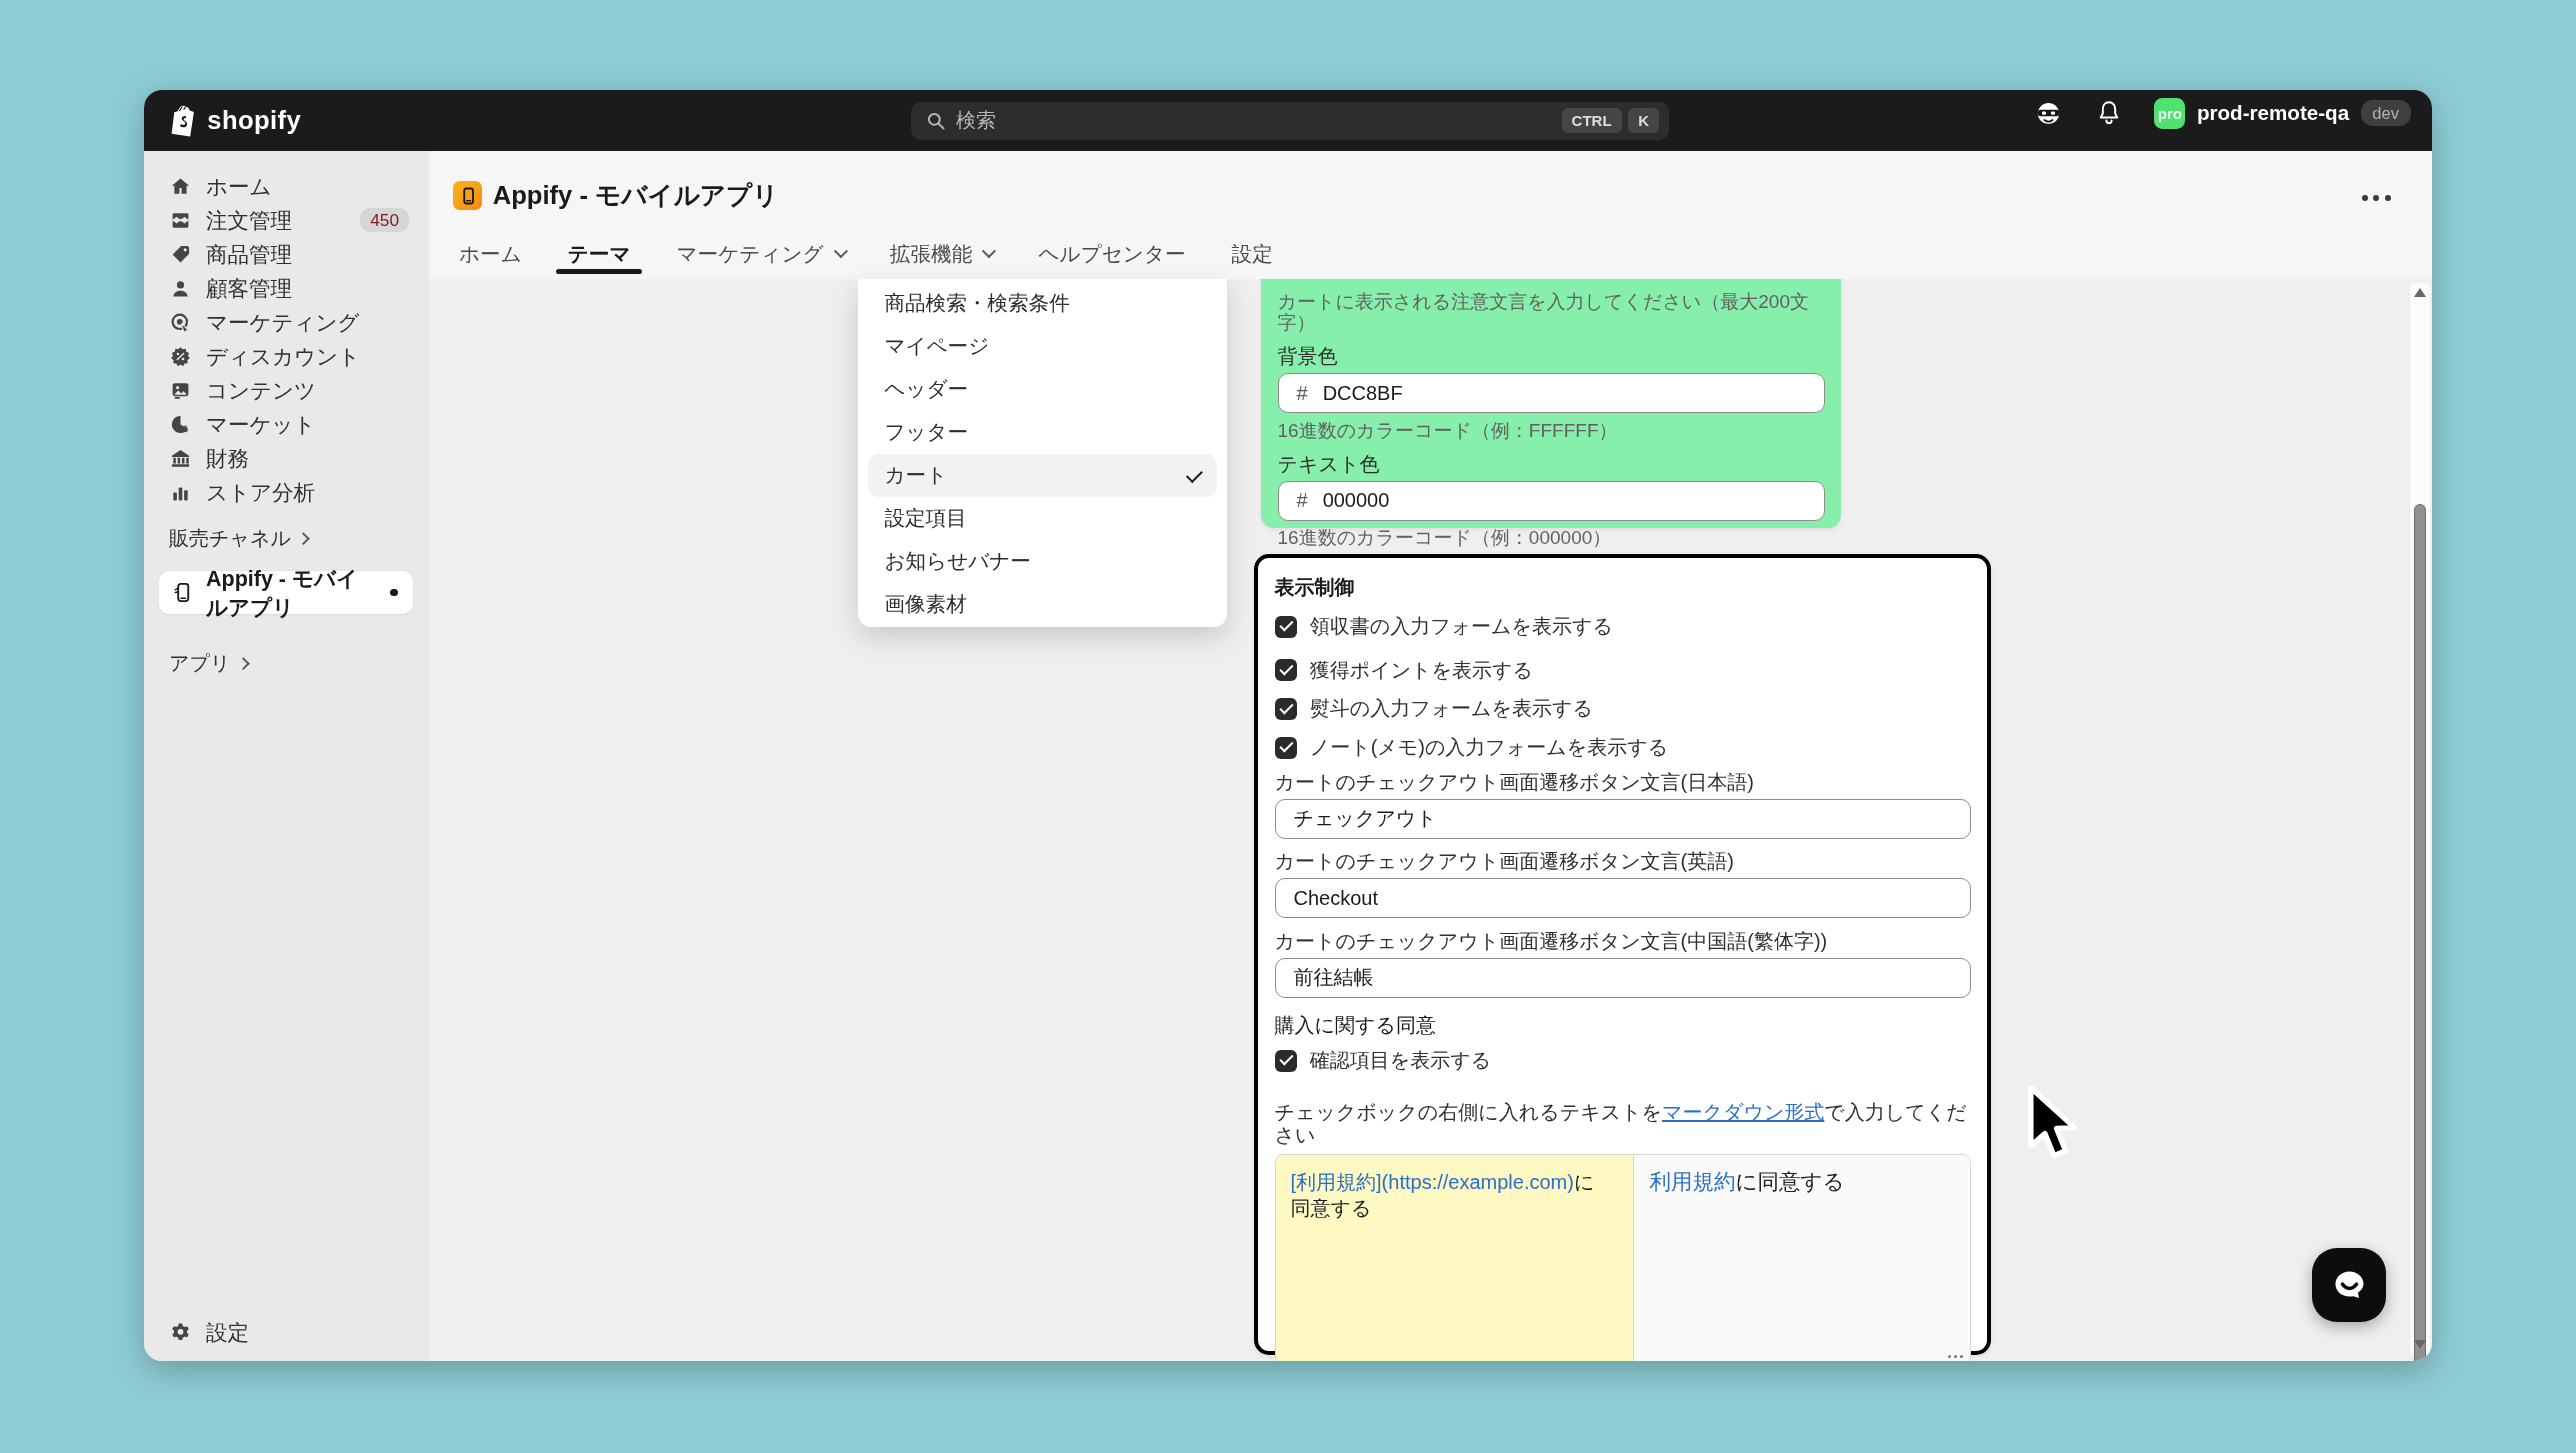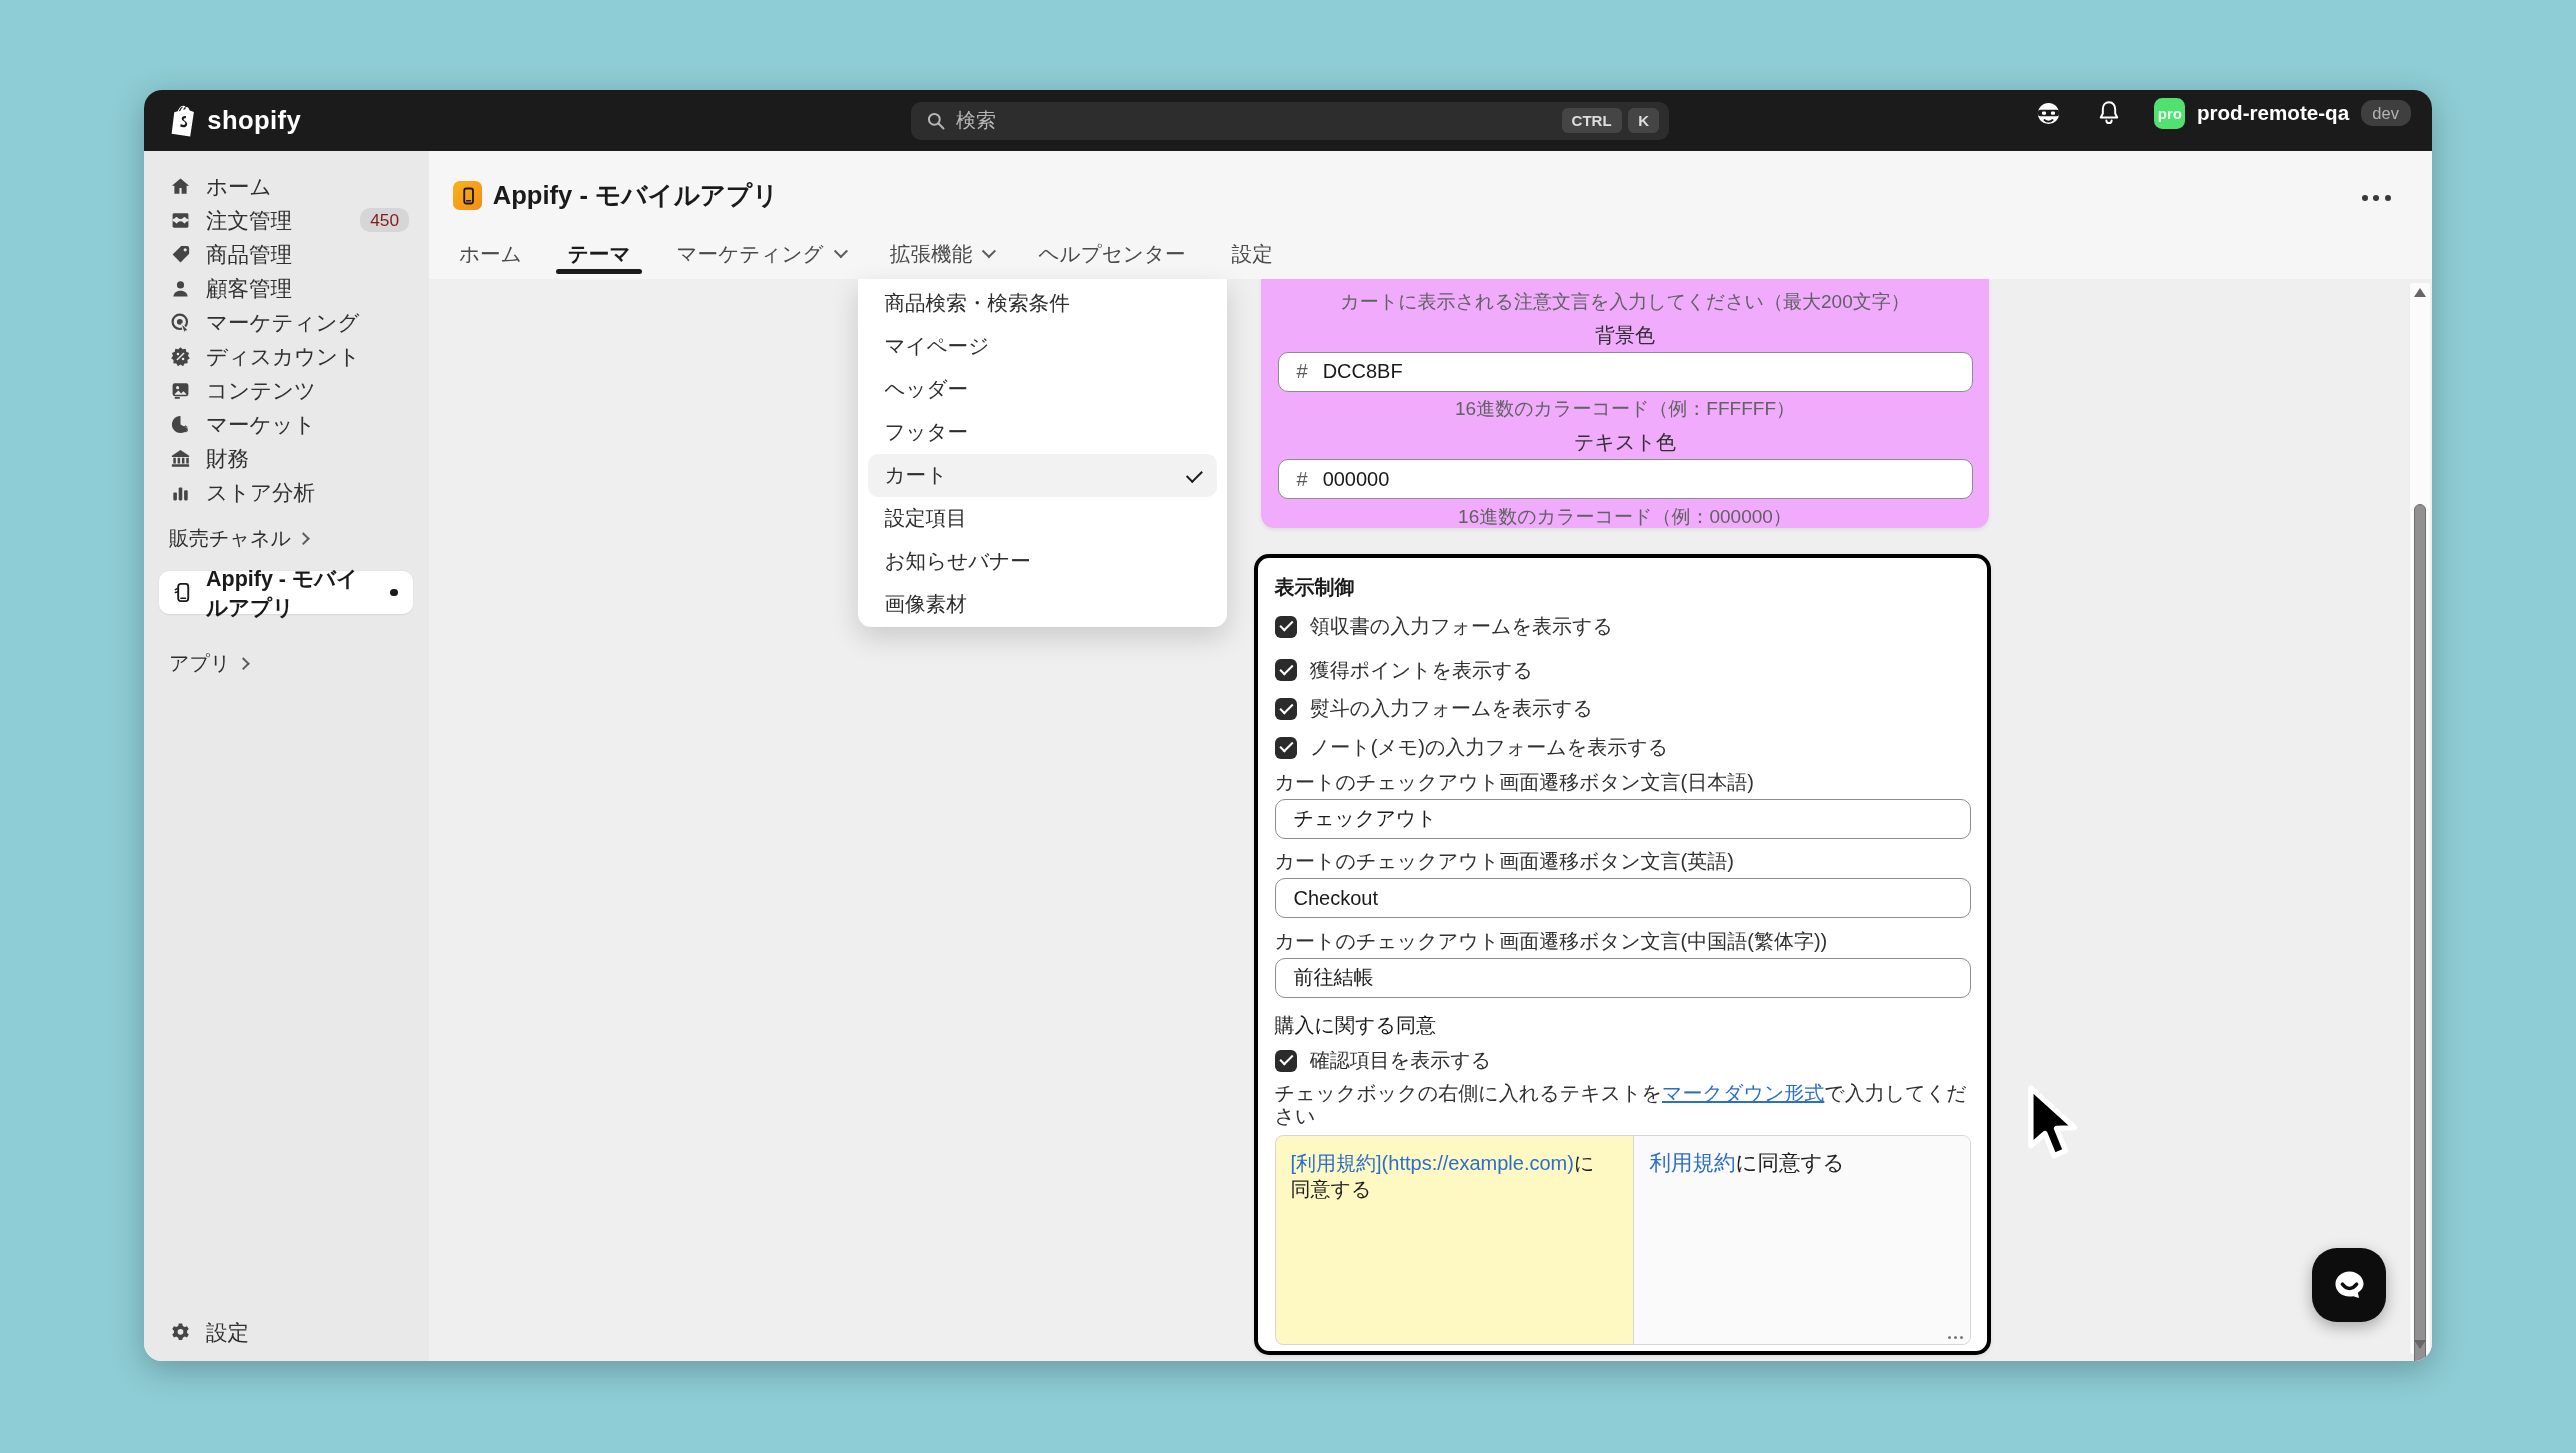--- a/index.html
+++ b/index.html
@@ -46,36 +46,36 @@
   .tab{position:relative;font-size:20.6px;color:#4a4a4a;display:flex;align-items:center;gap:10px;height:51px;}
   .tab.active{color:#1a1a1a;font-weight:600;}
   .tab.active::after{content:"";position:absolute;left:-11.6px;right:-11.6px;bottom:5px;height:5px;border-radius:2.5px;background:#1a1a1a;}
   .content{position:absolute;left:0;top:128px;right:0;bottom:0;background:#efefef;}
   
   .menu{position:absolute;left:429px;top:0;width:369px;height:348px;background:#fff;border-radius:0 0 13.2px 13.2px;box-shadow:0 10px 28px rgba(0,0,0,.16);padding-top:2.5px;box-sizing:border-box;}
   .menu-item{height:43px;display:flex;align-items:center;padding:0 23px 0 26.4px;font-size:20.6px;color:#2e2e2e;}
   .menu-item .lbl{flex:1;}
   .menu-item.sel{background:#f2f2f2;border-radius:10px;margin:0 10px;padding:0 15px 0 16.5px;}
   
-  .card{position:absolute;left:832px;top:0;width:728px;height:249px;background:#f0abfc;border-radius:0 0 13.2px 13.2px;box-shadow:0 1.7px 4.1px rgba(0,0,0,.07);padding:11.6px 16.5px 0;box-sizing:border-box;text-align:center;}
+  .card{position:absolute;left:832px;top:0;width:580px;height:249px;background:#86efac;border-radius:0 0 13.2px 13.2px;box-shadow:0 1.7px 4.1px rgba(0,0,0,.07);padding:11.6px 16.5px 0;box-sizing:border-box;}
   .help{font-size:19px;color:#616161;line-height:21.5px;}
   .flabel{font-size:20px;color:#303030;line-height:23px;margin-top:11.6px;}
   .tinput{margin-top:5px;height:40px;border:1.7px solid #8d8d8d;border-radius:10px;background:#fff;display:flex;align-items:center;padding:0 18px;font-size:20px;color:#1a1a1a;box-sizing:border-box;}
   .tinput .hash{color:#5c5c5c;margin-right:15px;}
   .mt8{margin-top:6.6px;}
   
   .hibox{position:absolute;left:825px;top:275px;width:737px;height:801px;background:#fff;border:4.1px solid #000;border-radius:15px;box-sizing:border-box;padding:16.5px 16.5px 0;box-shadow:0 1.7px 4.1px rgba(0,0,0,.07);}
   .shead{font-size:20px;font-weight:bold;color:#1a1a1a;line-height:25px;}
   .cbrow{display:flex;align-items:center;gap:13.2px;height:23px;margin-top:15.7px;}
   .cbrow.first{margin-top:20.6px;}
   .cbx{width:22px;height:22px;border-radius:5.8px;background:#2b2b2b;position:relative;flex:none;}
   .cbx::after{content:"";position:absolute;left:5px;top:5.8px;width:10.7px;height:5px;border-left:2.5px solid #fff;border-bottom:2.5px solid #fff;transform:rotate(-45deg);}
   .cblabel{font-size:20px;color:#303030;}
   .consent-h{font-size:20px;font-weight:normal;color:#1a1a1a;margin-top:16.5px;line-height:23px;}
-  .mdhint{font-size:20px;color:#303030;margin-top:10px;line-height:23px;}
+  .mdhint{font-size:20px;color:#303030;margin-top:29px;line-height:23px;}
   .link{color:#2c6ecb;text-decoration:underline;}
   .editor{margin-top:7.4px;height:208px;border:1.7px solid #d5d5d5;border-radius:8.3px;display:flex;position:relative;overflow:hidden;background:#fef9c3;gap:22px;}
   .pane{width:50%;box-sizing:border-box;padding:13.2px 15px;font-size:20px;line-height:26.4px;color:#1f1f1f;}
   .pane.preview{background:#fafafa;border-left:1.7px solid #d5d5d5;font-size:21.5px;}
   .blue{color:#2c6ecb;}
   .preview .blue{text-decoration:none;}
   .resize{position:absolute;right:6.6px;bottom:5px;display:flex;gap:2.5px;}
   .resize i{width:3.3px;height:3.3px;border-radius:50%;background:#7a7a7a;}
   
   .sbar{position:absolute;right:1.7px;top:132px;bottom:6.6px;width:20px;background:#fbfbfb;border-left:0.8px solid #ececec;border-radius:3.3px;}

